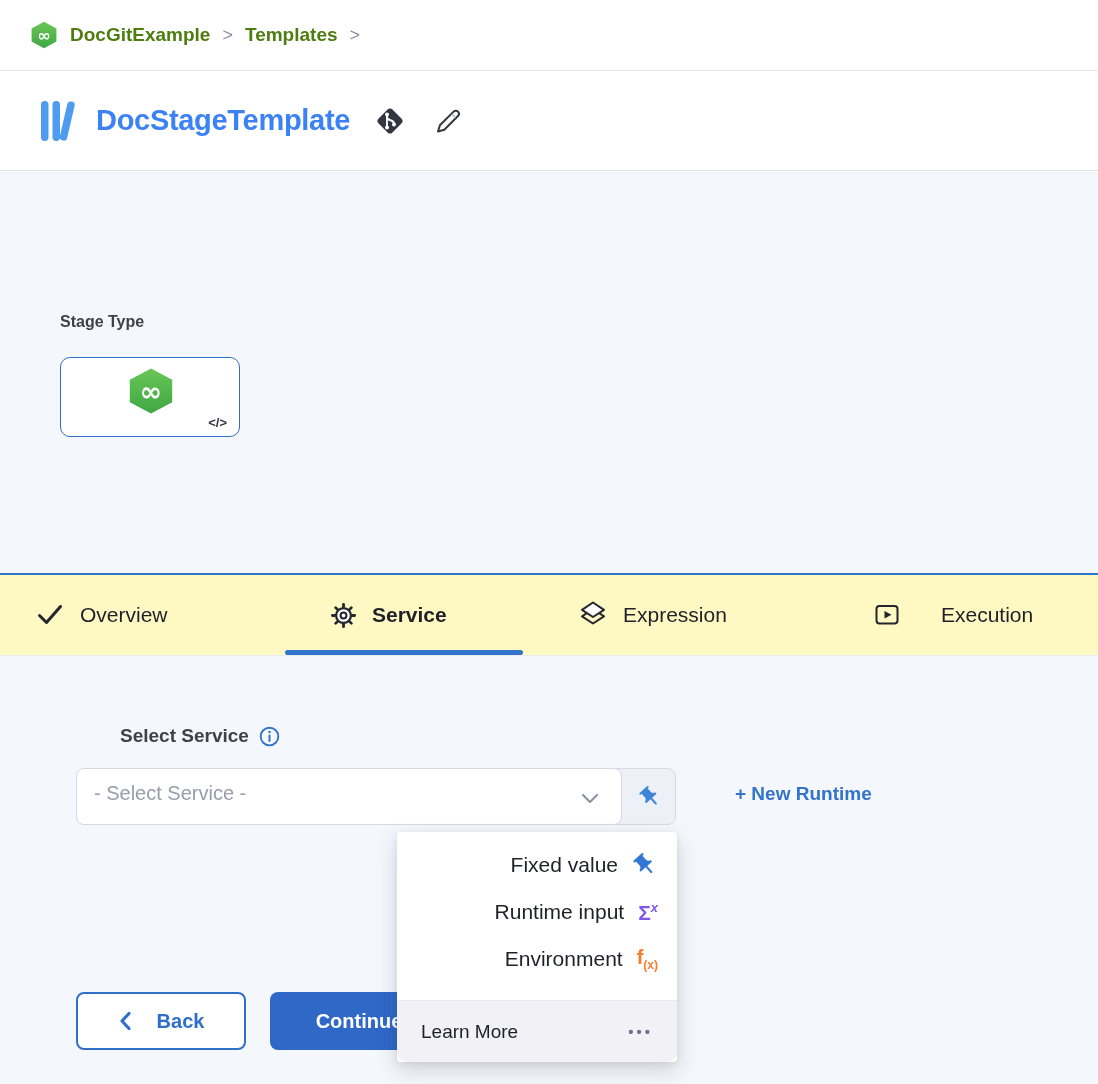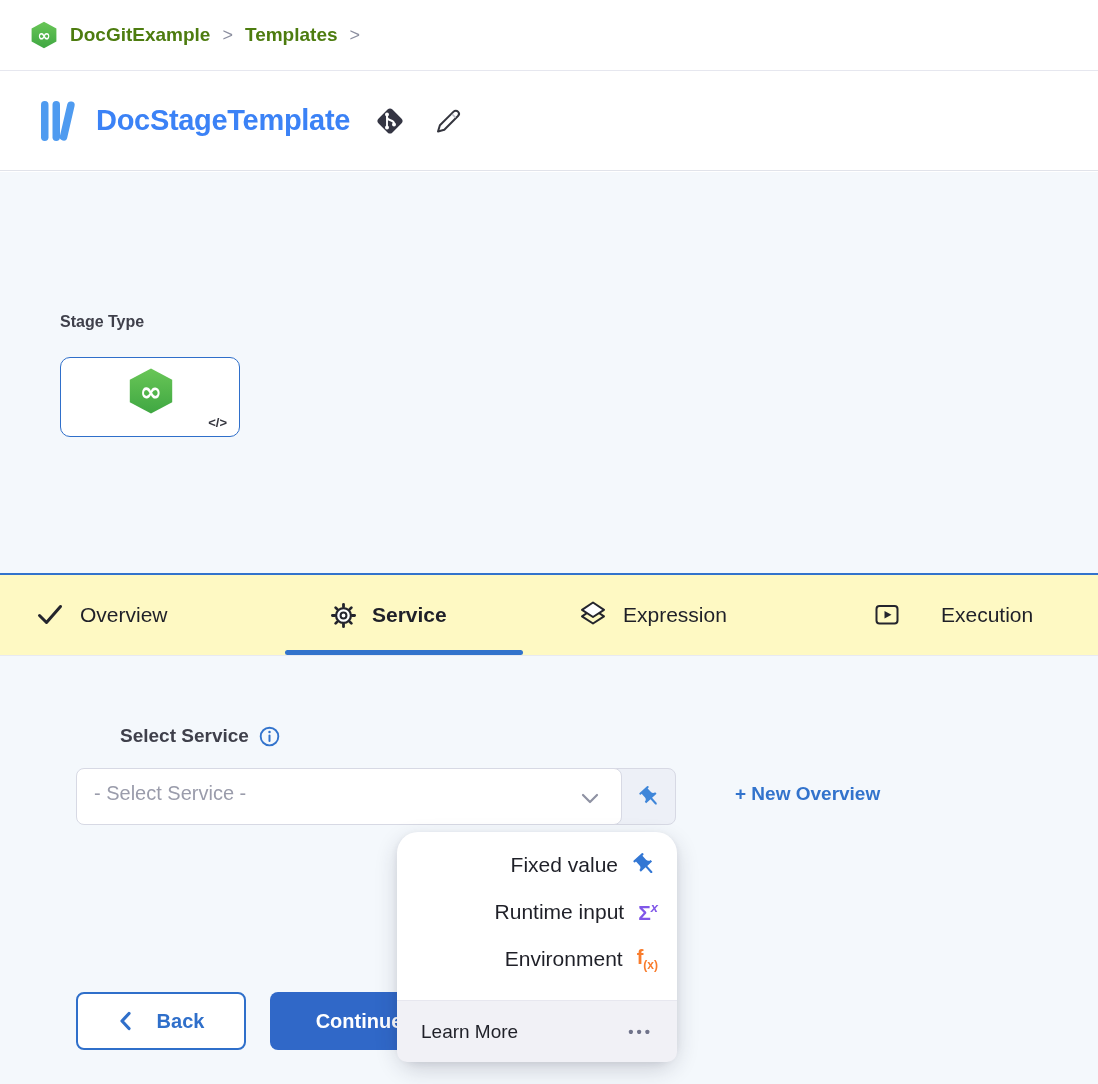--- a/index.html
+++ b/index.html
@@ -78,21 +78,21 @@
   .new-service-link { position:absolute; left:735px; top:127px; font-size:19px; font-weight:700; color:#3273cc; cursor:pointer; }
 
   
   .btn { position:absolute; top:336px; height:58px; border-radius:8px; display:flex; align-items:center; justify-content:center; gap:25px; font-size:20px; font-weight:700; cursor:pointer; }
   .btn-back { left:76px; width:170px; background:#fff; border:2px solid #2f6fca; color:#2f6fca; z-index:1; }
   .btn-continue { left:270px; width:178px; background:#3068c8; border:none; color:#fff; z-index:1; }
 
   
   .value-menu {
     position:absolute; left:397px; top:176px; width:280px; height:230px;
-    background:#fff; border-radius:21px; z-index:10;
+    background:#fff; border-radius:4px; z-index:10;
     box-shadow:0 8px 22px rgba(40,41,61,0.18), 0 2px 6px rgba(40,41,61,0.08);
   }
   .value-menu .items { padding-top:9px; }
   .menu-item {
     height:47px; display:flex; align-items:center; justify-content:flex-end;
     gap:14px; padding-right:19px; cursor:pointer;
   }
   .menu-item-label { font-size:21px; color:#1f2028; }
   .sigma-icon { color:#8057e8; font-weight:700; font-size:21px; line-height:1; }
   .sigma-icon sup { font-size:13px; font-style:italic; font-weight:600; }
@@ -229,21 +229,21 @@
         <path d="M16 9V4h1a1 1 0 0 0 0-2H7a1 1 0 0 0 0 2h1v5c0 1.66-1.34 3-3 3v2h5.97v7l1 1 1-1v-7H19v-2c-1.66 0-3-1.34-3-3z" fill="#3f86d9" transform="rotate(-42 12 12)"></path>
       </svg>
     </div>
     <div class="select-box">
       <span class="select-placeholder">- Select Service -</span>
       <svg class="select-chevron" width="18" height="11" viewBox="0 0 18 11">
         <path d="M2 2 L9 9 L16 2" fill="none" stroke="#8f92a3" stroke-width="2.2" stroke-linecap="round" stroke-linejoin="round"></path>
       </svg>
     </div>
 
-    <span class="new-service-link">+ New Overview</span>
+    <span class="new-service-link">+ New Runtime</span>
 
     <div class="btn btn-back">
       <svg width="14" height="20" viewBox="0 0 14 20">
         <path d="M11 2.5 L4 10 L11 17.5" fill="none" stroke="#2f6fca" stroke-width="3.2" stroke-linecap="round" stroke-linejoin="round"></path>
       </svg>
       <span>Back</span>
     </div>
     <div class="btn btn-continue">
       <span>Continue</span>
     </div>

